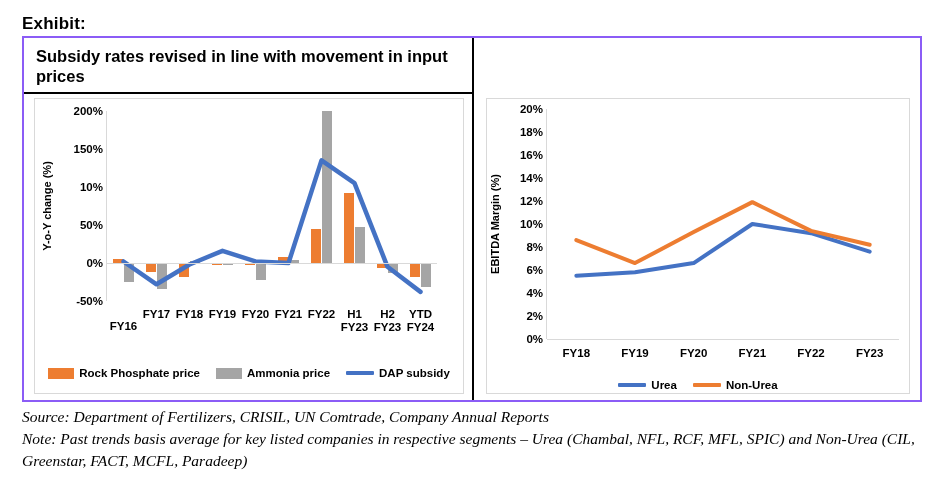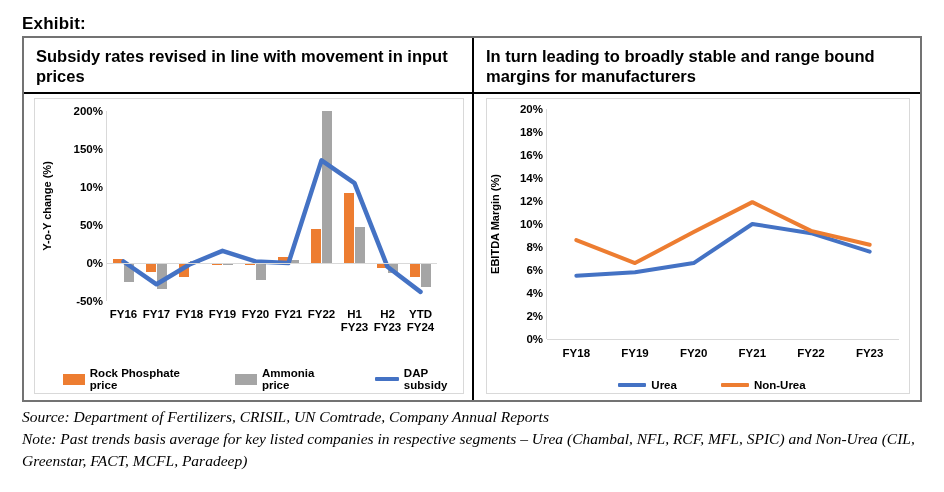--- a/index.html
+++ b/index.html
@@ -10,21 +10,21 @@
   }
   .page{position:relative;width:772px;height:492px;}
 
   .exhibit-label{
     position:absolute;left:22px;top:14px;
     font-size:17px;font-weight:bold;letter-spacing:.2px;
   }
 
   .frame{
     position:absolute;left:22px;top:36px;width:900px;height:366px;
-    border:2px solid #737373;box-sizing:border-box;
+    border:2px solid #8b5cf6;box-sizing:border-box;
     display:flex;
   }
   .panel{
     position:relative;
     box-sizing:border-box;
     height:100%;
   }
   .panel.left{width:450px;border-right:2px solid #000;}
   .panel.right{width:446px;}
 
@@ -68,21 +68,21 @@
   .plot{position:absolute;overflow:visible;}
   .bar{position:absolute;}
   .bar.rock{background:#ED7D31;}
   .bar.ammonia{background:#A5A5A5;}
 
   .legend{
     position:absolute;display:flex;align-items:center;
     justify-content:center;gap:14px;width:100%;
     font-size:11.5px;font-weight:bold;
   }
-  .legend-item{display:flex;align-items:center;gap:5px;margin-left:28px;}
+  .legend-item{display:flex;align-items:center;gap:5px;}
   .swatch-bar{width:26px;height:11px;display:inline-block;}
   .swatch-line{width:28px;height:4px;display:inline-block;border-radius:1px;}
 
   .footer{
     position:absolute;left:22px;top:406px;width:904px;
     font-family:"Liberation Serif", serif;
     font-style:italic;font-size:15.5px;line-height:1.42;
   }
   .footer div{white-space:pre-wrap;}
 </style>
@@ -126,21 +126,21 @@
             <div class="bar ammonia" style="left: 181.5px; width: 10.23px; top: 148.96px; height: 3.04px;"></div>
             <div class="bar ammonia" style="left: 214.5px; width: 10.23px; top: 0px; height: 152px;"></div>
             <div class="bar ammonia" style="left: 247.5px; width: 10.23px; top: 115.52px; height: 36.48px;"></div>
             <div class="bar ammonia" style="left: 280.5px; width: 10.23px; top: 152px; height: 9.88px;"></div>
             <div class="bar ammonia" style="left: 313.5px; width: 10.23px; top: 152px; height: 24.32px;"></div>
             <svg width="330" height="190" style="position: absolute; left: 0px; top: 0px; overflow: visible;">
               <polyline points="16.5,150.48000000000002 49.5,173.28 82.5,153.51999999999998 115.5,139.84 148.5,150.48000000000002 181.5,152 214.5,49.400000000000006 247.5,72.2 280.5,155.8 313.5,180.88" fill="none" stroke="#4472C4" stroke-width="4.5" stroke-linejoin="round" stroke-linecap="round"></polyline>
             </svg>
           </div>
         <div id="l-xticks" style="position: absolute; left: 72px; top: 209px; width: 330px; height: 34px;">
-            <div class="xtick" style="left: 0px; width: 33px;"><span>FY16</span></div>
+            <div class="xtick" style="left: 0px; width: 33px; margin-top: 12px;"><span>FY16</span></div>
             <div class="xtick" style="left: 33px; width: 33px;"><span>FY17</span></div>
             <div class="xtick" style="left: 66px; width: 33px;"><span>FY18</span></div>
             <div class="xtick" style="left: 99px; width: 33px;"><span>FY19</span></div>
             <div class="xtick" style="left: 132px; width: 33px;"><span>FY20</span></div>
             <div class="xtick" style="left: 165px; width: 33px;"><span>FY21</span></div>
             <div class="xtick" style="left: 198px; width: 33px;"><span>FY22</span></div>
             <div class="xtick" style="left: 231px; width: 33px;"><span>H1</span><br><span>FY23</span></div>
             <div class="xtick" style="left: 264px; width: 33px;"><span>H2</span><br><span>FY23</span></div>
             <div class="xtick" style="left: 297px; width: 33px;"><span>YTD</span><br><span>FY24</span></div>
           </div>
@@ -157,21 +157,20 @@
               <span class="swatch-line" style="background: rgb(68, 114, 196);"></span>
               <span>DAP subsidy</span>
             </div>
           </div>
       <div class="axis-line" style="left: 71px; top: 12px; width: 1px; height: 190px;"></div>
           <div class="zero-line" style="left: 72px; top: 164px; width: 330px;"></div>
         </div>
     </div>
 
     <div class="panel right">
-      <div class="panel-title">In turn leading to broadly stable and range bound margins for manufacturers</div>
       <div class="chart-box">
         <div class="ylabel" id="r-ylabel" style="left: 14px; top: 125px; transform: rotate(-90deg) translate(-50%, -100%);">EBITDA Margin (%)</div>
         <div id="r-yticks" style="position: absolute; left: 0px; top: 10px; width: 56px; height: 230px;">
             <div class="ytick" style="top: 230px;">0%</div>
             <div class="ytick" style="top: 207px;">2%</div>
             <div class="ytick" style="top: 184px;">4%</div>
             <div class="ytick" style="top: 161px;">6%</div>
             <div class="ytick" style="top: 138px;">8%</div>
             <div class="ytick" style="top: 115px;">10%</div>
             <div class="ytick" style="top: 92px;">12%</div>

